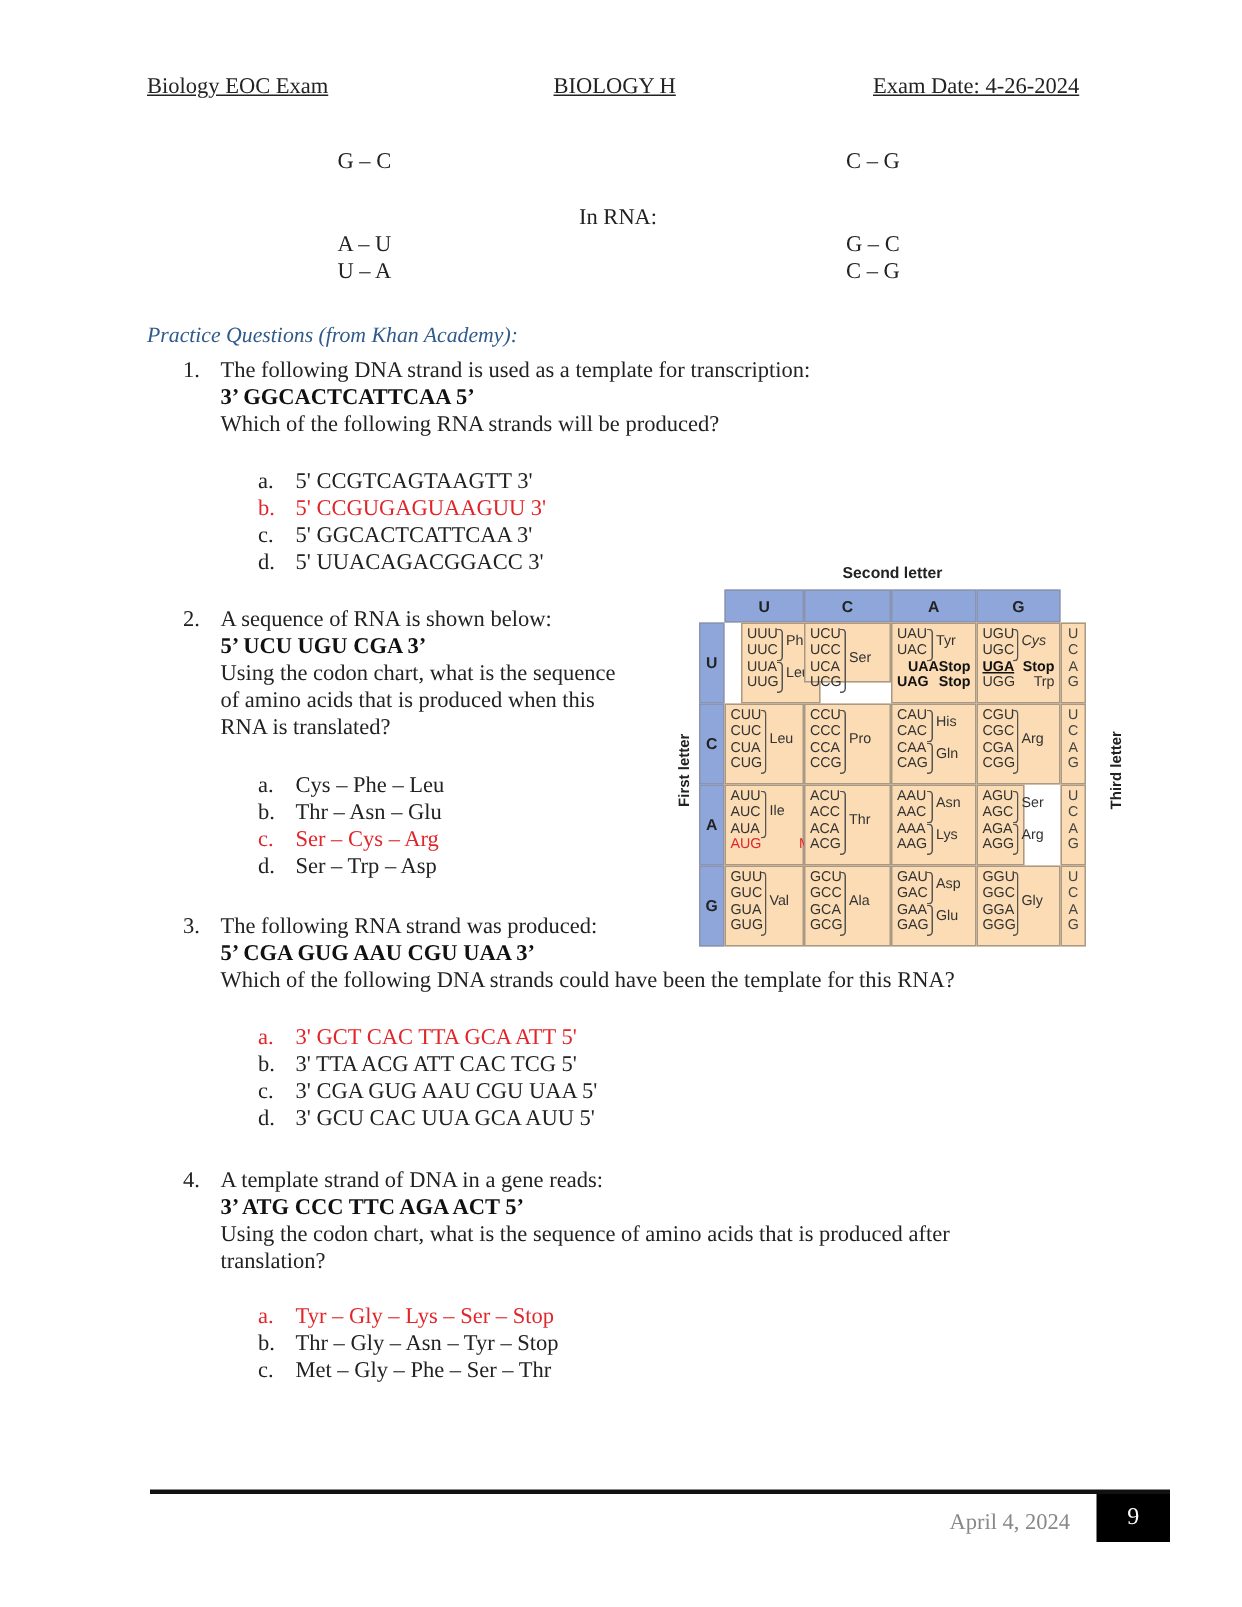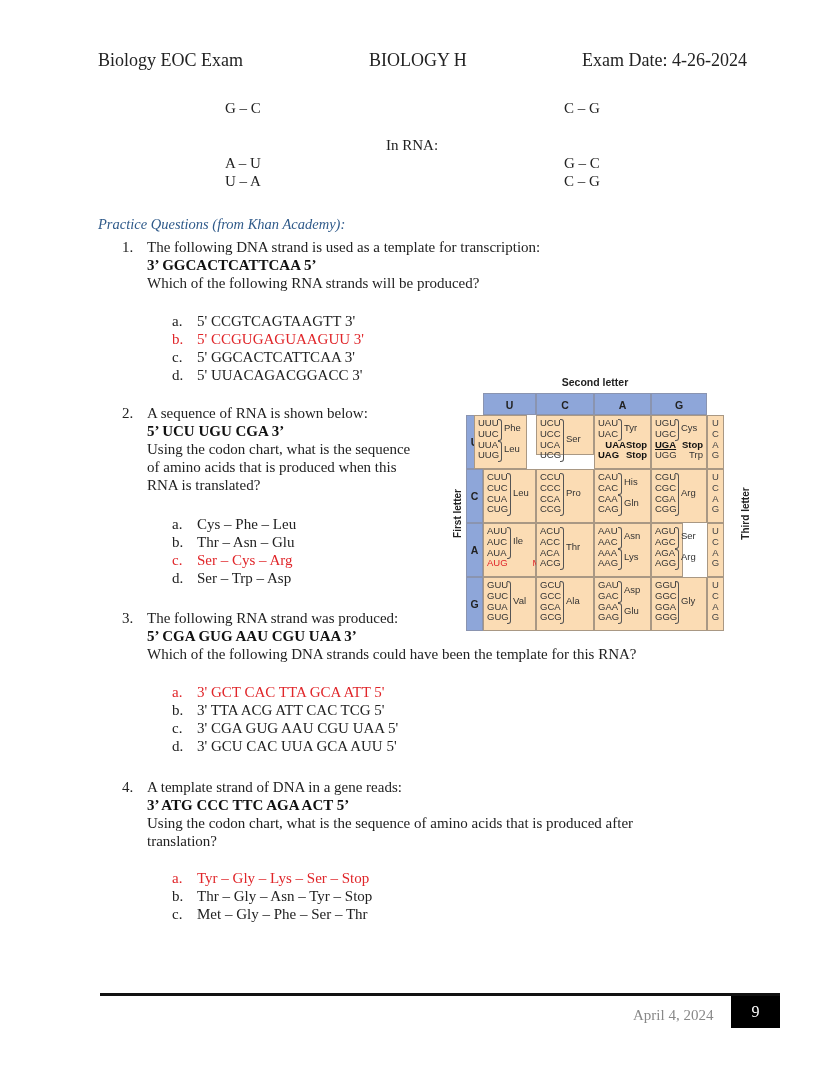--- a/index.html
+++ b/index.html
@@ -1,19 +1,19 @@
 <!DOCTYPE html>
 <html><head>
 <meta charset="utf-8">
 <style>
   html, body { margin:0; padding:0; }
   body { width:828px; height:1071px; background:#fff; position:relative; overflow:hidden;
          font-family:"Liberation Serif","DejaVu Serif",serif; color:#222; }
   .abs { position:absolute; }
-  .hdr { top:50px; font-size:18px; color:#222; }
+  .hdr { top:50px; font-size:15px; color:#222;text-decoration:underline; }
   .t { font-size:15px; line-height:18px; white-space:nowrap; }
   .b { font-weight:bold; color:#111; }
   .red { color:#e0262a; }
   .pq { font-style:italic; color:#2f5a8a; font-size:14.5px; }
   .opt { font-size:15px; line-height:18px; white-space:nowrap; }
   .opt .lbl { display:inline-block; width:25px; }
 
   
   #chart { left:450px; top:376px; width:300px; height:252px; font-family:"Liberation Sans","DejaVu Sans",sans-serif; }
   #chart .title { position:absolute; left:0; width:290px; top:0; text-align:center; font-size:10.5px; font-weight:bold; color:#222; }
@@ -100,21 +100,21 @@
 <div id="chart" class="abs">
   <div class="title">Second letter</div>
   <div class="side-first">First letter</div>
   <div class="side-third">Third letter</div>
   <div id="grid">
       <div class="colhead" style="left: 17px; width: 53px;">U</div>
       <div class="colhead" style="left: 70px; width: 58px;">C</div>
       <div class="colhead" style="left: 128px; width: 57px;">A</div>
       <div class="colhead" style="left: 185px; width: 56px;">G</div>
       <div class="rowhead" style="top: 22px; height: 54px;">U</div>
-      <div class="cell" style="left: 8px; top: 22px; width: 53px; height: 54px;">
+      <div class="cell" style="left: 28px; top: 22px; width: 53px; height: 54px;">
         <span class="cod">UUU</span>
         <span class="cod">UUC</span>
         <span class="cod">UUA</span>
         <span class="cod">UUG</span>
         <span class="brk" style="left: 23px; top: 3px; height: 19.6px;"></span>
         <span class="aa" style="left: 29px; top: 6.8px;">Phe</span>
         <span class="brk" style="left: 23px; top: 24.6px; height: 19.6px;"></span>
         <span class="aa" style="left: 29px; top: 28.4px;">Leu</span>
       </div>
       <div class="cell" style="left: 70px; top: 22px; width: 58px; height: 40px;">
@@ -144,21 +144,21 @@
         <span class="cod">UGC</span>
         <span class="cod" style="display: flex; justify-content: space-between; padding-right: 3px;">
           <span class="cod stop" style="display: inline; text-decoration: underline;">UGA</span>
           <span class="stop">Stop</span>
         </span>
         <span class="cod" style="display: flex; justify-content: space-between; padding-right: 3px;">
           <span class="cod" style="display: inline;">UGG</span>
           <span>Trp</span>
         </span>
         <span class="brk" style="left: 23px; top: 3px; height: 19.6px;"></span>
-        <span class="aa" style="left: 29px; top: 6.8px;">Cys</span>
+        <span class="aa" style="left: 29px; top: 6.8px; font-style: italic;">Cys</span>
       </div>
       <div class="third" style="left: 241px; top: 22px; width: 17px; height: 54px;">
         <div>U</div>
         <div>C</div>
         <div>A</div>
         <div>G</div>
       </div>
       <div class="rowhead" style="top: 76px; height: 54px;">C</div>
       <div class="cell" style="left: 17px; top: 76px; width: 53px; height: 54px;">
         <span class="cod">CUU</span>

